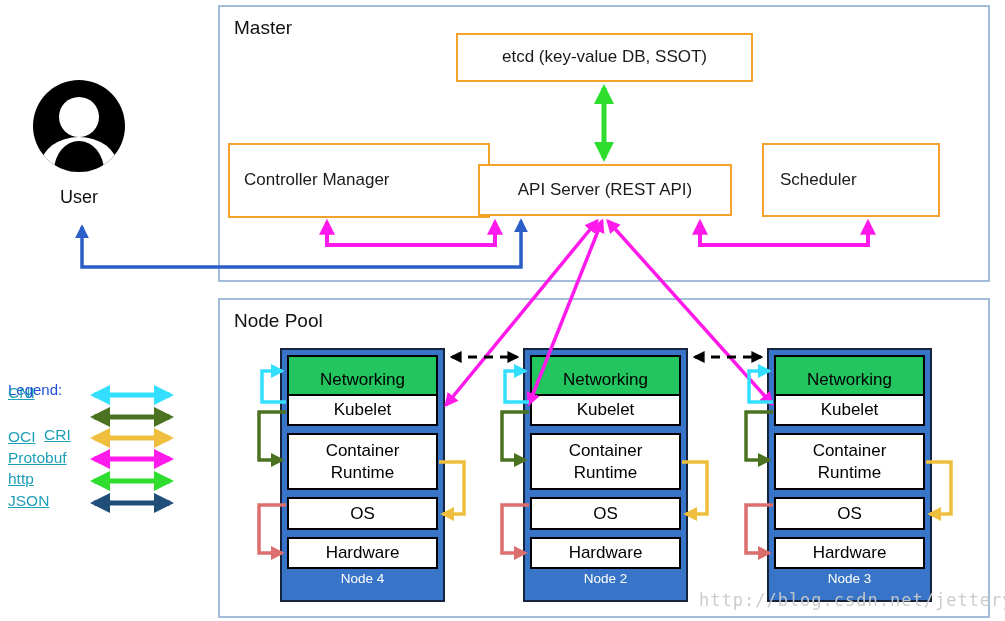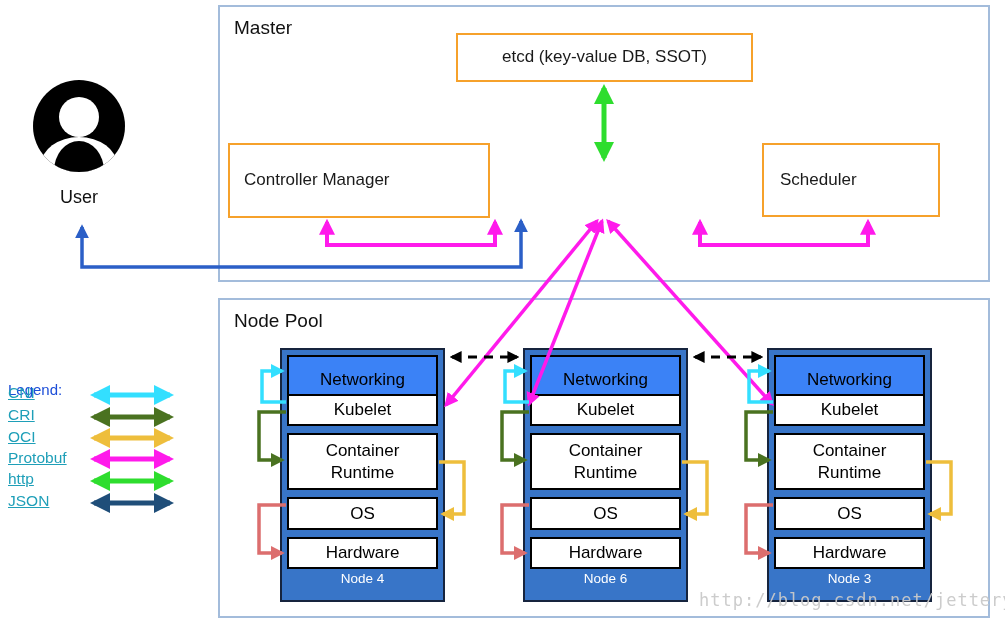--- a/index.html
+++ b/index.html
@@ -22,21 +22,21 @@
   }
   .node{
     position:absolute;top:348px;width:165px;height:254px;background:#3875C8;
     border:2px solid #16243E;box-sizing:border-box;
   }
   .layer{
     position:absolute;left:5px;width:151px;background:#ffffff;border:2px solid #000;
     box-sizing:border-box;display:flex;align-items:center;justify-content:center;
     font-size:17px;color:#000;text-align:center;
   }
-  .layer.networking{background:#3b82f6;top:5px;height:49px;}
+  .layer.networking{background:#22c55e;top:5px;height:49px;}
   .layer.kubelet{top:44px;height:32px;}
   .layer.cr{top:83px;height:57px;}
   .layer.cr .ltxt{max-width:95px;line-height:1.25;}
   .layer.os{top:147px;height:33px;}
   .layer.hw{top:187px;height:32px;}
   .node-name{
     position:absolute;left:0;top:221px;width:100%;text-align:center;
     font-size:13.5px;color:#ffffff;
   }
   #overlay{position:absolute;left:0;top:0;z-index:5;pointer-events:none;}
@@ -60,20 +60,23 @@
   </div>
 
   <div class="obox" style="left:456px;top:33px;width:297px;height:49px;">
     <span>etcd (key-value DB, SSOT)</span>
   </div>
 
   <div class="obox twolines" style="left:228px;top:143px;width:262px;height:75px;padding-left:14px;">
     <span>Controller Manager</span>
   </div>
 
+  <div class="obox" style="left:478px;top:164px;width:254px;height:52px;">
+    <span>API Server (REST API)</span>
+  </div>
 
   <div class="obox twolines" style="left:762px;top:143px;width:178px;height:74px;padding-left:16px;">
     <span>Scheduler</span>
   </div>
 
   <svg style="position:absolute;left:32px;top:79px;" width="94" height="94" viewBox="0 0 94 94">
     <defs>
       <clipPath id="userclip">
           <circle cx="47" cy="47" r="46"></circle>
         </clipPath>
@@ -82,21 +85,21 @@
     <g clip-path="url(#userclip)">
       <ellipse cx="47" cy="86" rx="38" ry="28" fill="#fff"></ellipse>
       <circle cx="47" cy="38" r="20" fill="#fff"></circle>
       <ellipse cx="47" cy="92" rx="25" ry="30" fill="#000"></ellipse>
     </g>
   </svg>
   <div class="user-label" style="left:32px;top:187px;width:94px;">User</div>
 
   <div class="legend-title">Legend:</div>
   <a class="legend-item" style="top:384px;">CNI</a>
-  <a class="legend-item" style="top:406px;">CRI</a>
+  <a class="legend-item" style="top:426px;margin-left:36px;">CRI</a>
   <a class="legend-item" style="top:428px;">OCI</a>
   <a class="legend-item" style="top:449px;">Protobuf</a>
   <a class="legend-item" style="top:470px;">http</a>
   <a class="legend-item" style="top:492px;">JSON</a>
 
   <div class="node" style="left:280px;">
     <div class="layer networking">
         <span class="ltxt">Networking</span>
       </div>
     <div class="layer kubelet">
@@ -123,21 +126,21 @@
       </div>
     <div class="layer cr">
         <span class="ltxt">Container Runtime</span>
       </div>
     <div class="layer os">
         <span class="ltxt">OS</span>
       </div>
     <div class="layer hw">
         <span class="ltxt">Hardware</span>
       </div>
-    <div class="node-name">Node 6</div>
+    <div class="node-name">Node 2</div>
   </div>
 
   <div class="node" style="left:767px;">
     <div class="layer networking">
         <span class="ltxt">Networking</span>
       </div>
     <div class="layer kubelet">
         <span class="ltxt">Kubelet</span>
       </div>
     <div class="layer cr">

